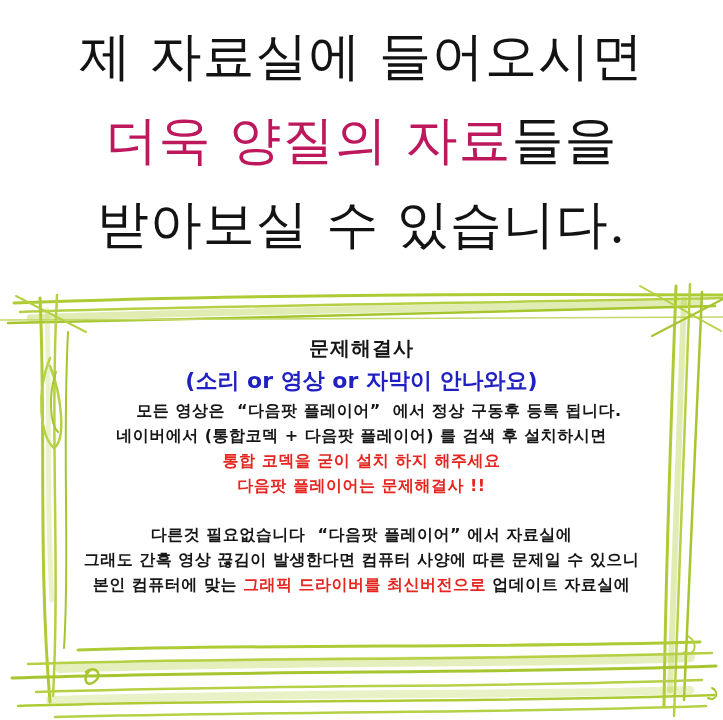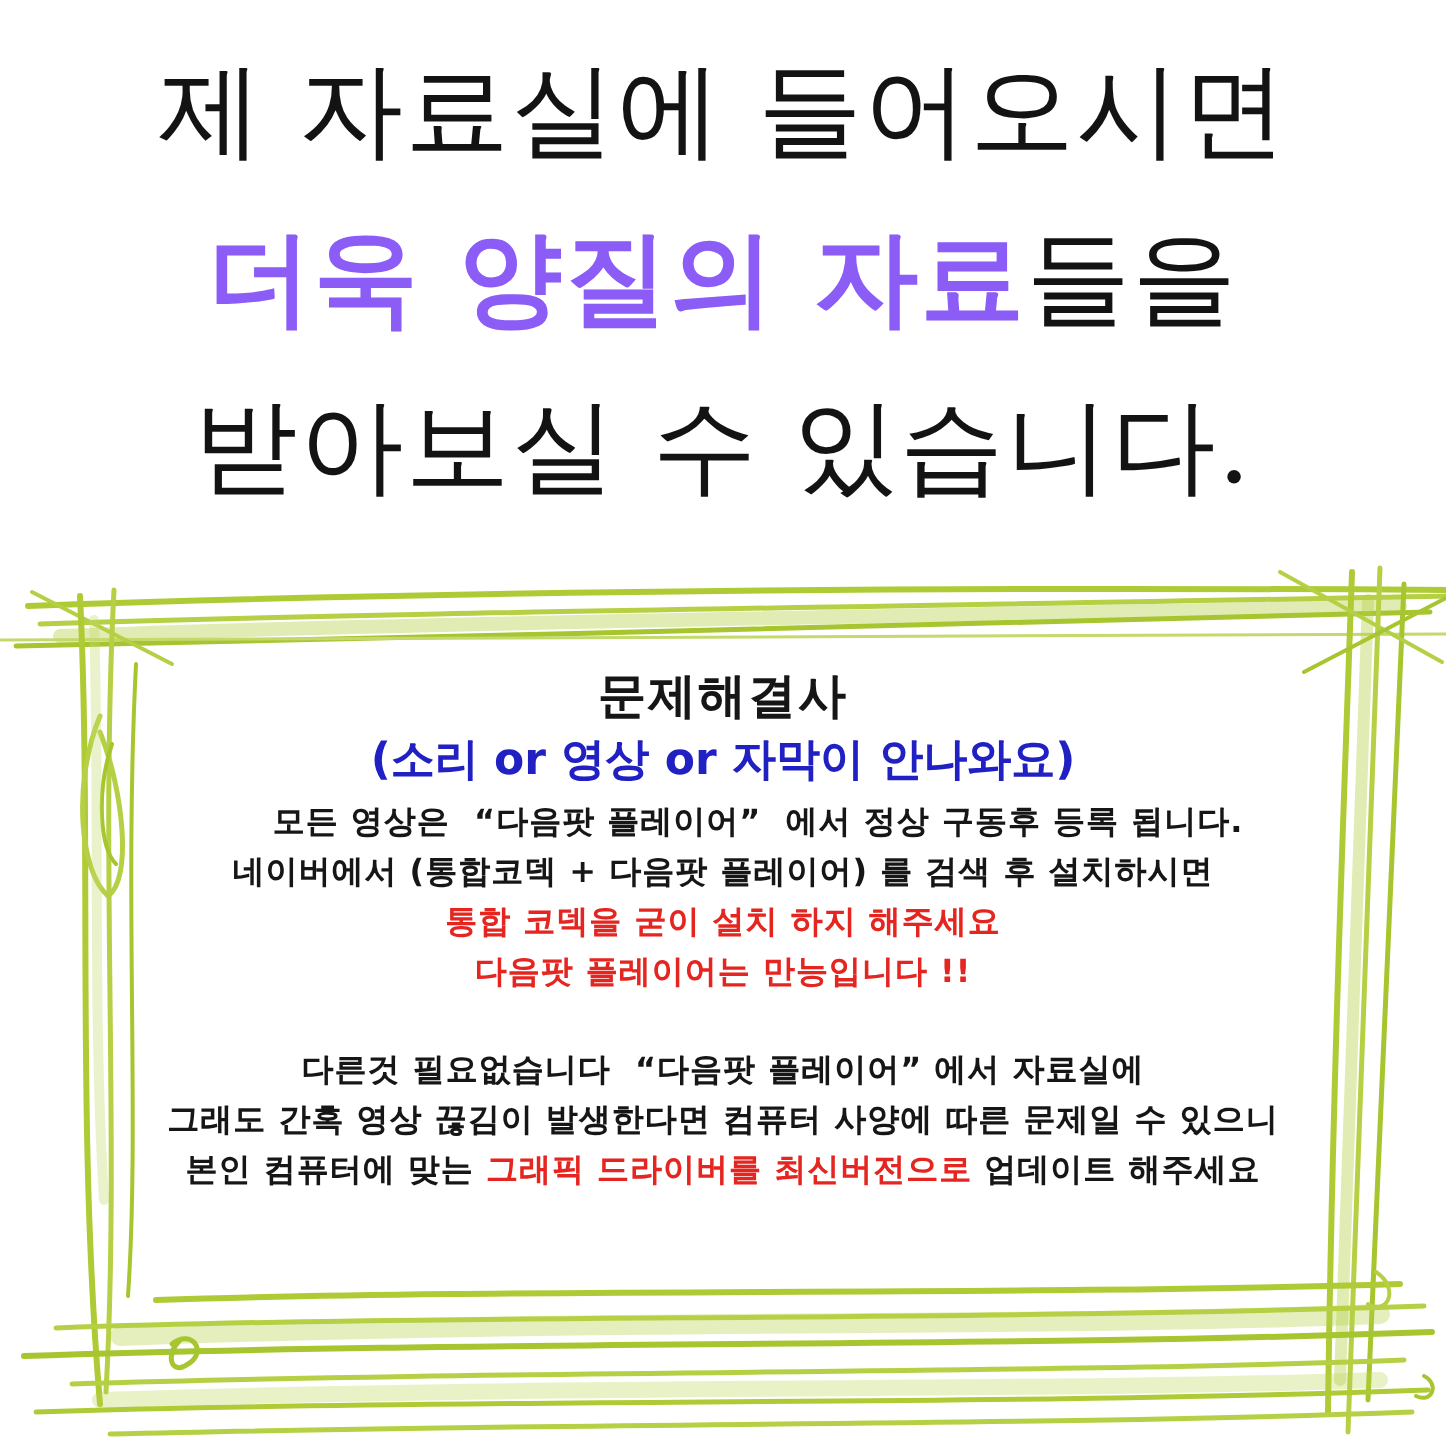--- a/index.html
+++ b/index.html
@@ -26,21 +26,21 @@
   }
   .header-line {
     height: 84px;
     line-height: 84px;
     font-family: "DejaVu Serif", serif;
     font-size: 52px;
     letter-spacing: 1px;
     color: #131313;
     white-space: pre;
   }
-  .header-line .blue-part { color: #8b5cf6; font-weight: bold; }
+  .header-line .blue-part { color: #be185d; }
 
   
   #border-svg {
     position: absolute;
     top: 0;
     left: 0;
     pointer-events: none;
   }
 
   
@@ -48,21 +48,21 @@
     position: absolute;
     top: 336px;
     left: 0;
     width: 723px;
     text-align: center;
     font-family: "DejaVu Sans", sans-serif;
     font-weight: bold;
     color: #161616;
   }
   .box-title {
-    font-size: 24px;
+    font-size: 20px;
     line-height: 25px;
     letter-spacing: 1px;
     margin-bottom: 7px;
   }
   .sec-heading {
     font-size: 22px;
     line-height: 25px;
     color: #2121c3;
     white-space: pre;
   }
@@ -126,23 +126,23 @@
   </svg>
 
   <div class="box-content">
     <div class="box-title">문제해결사</div>
 
     <div class="sec1">
       <div class="sec-heading">(소리 or 영상 or 자막이 안나와요)</div>
       <div class="box-line sec1-first">모든 영상은  “다음팟 플레이어”  에서 정상 구동후 등록 됩니다.</div>
       <div class="box-line">네이버에서 (통합코덱 + 다음팟 플레이어) 를 검색 후 설치하시면</div>
       <div class="box-line red">통합 코덱을 굳이 설치 하지 해주세요</div>
-      <div class="box-line red">다음팟 플레이어는 만능입니다 !!</div>
+      <div class="box-line red">다음팟 플레이어는 문제해결사 !!</div>
     </div>
 
     <div class="sec2">
       <div class="box-line">다른것 필요없습니다  “다음팟 플레이어” 에서 자료실에</div>
       <div class="box-line">그래도 간혹 영상 끊김이 발생한다면 컴퓨터 사양에 따른 문제일 수 있으니</div>
-      <div class="box-line"><span>본인 컴퓨터에 맞는 </span><span class="red-span">그래픽 드라이버를 최신버전으로</span><span> 업데이트 해주세요</span></div>
+      <div class="box-line"><span>본인 컴퓨터에 맞는 </span><span class="red-span">그래픽 드라이버를 최신버전으로</span><span> 업데이트 자료실에</span></div>
     </div>
   </div>
 
 </div>
 
 </body></html>

